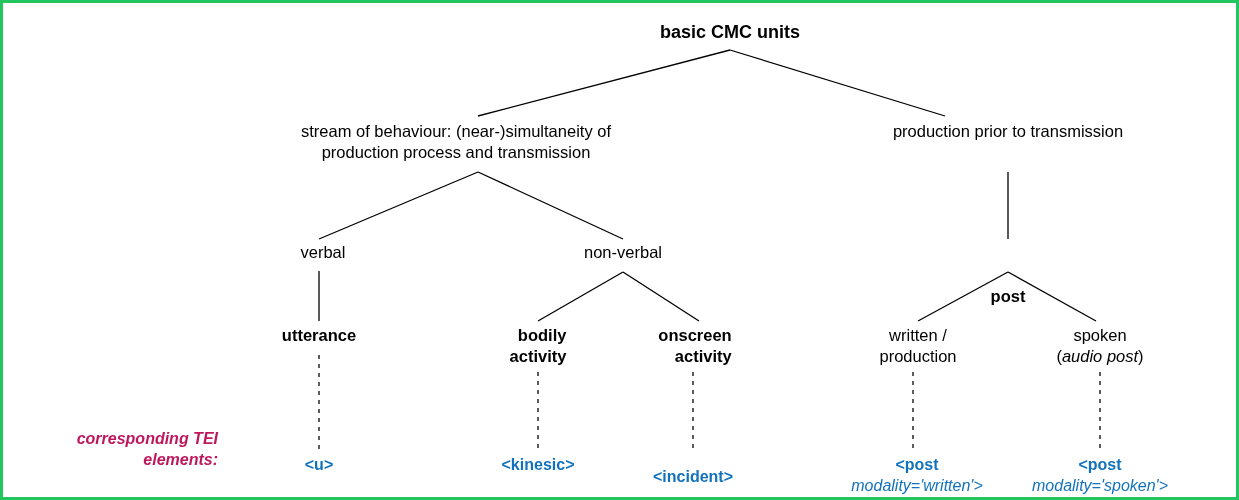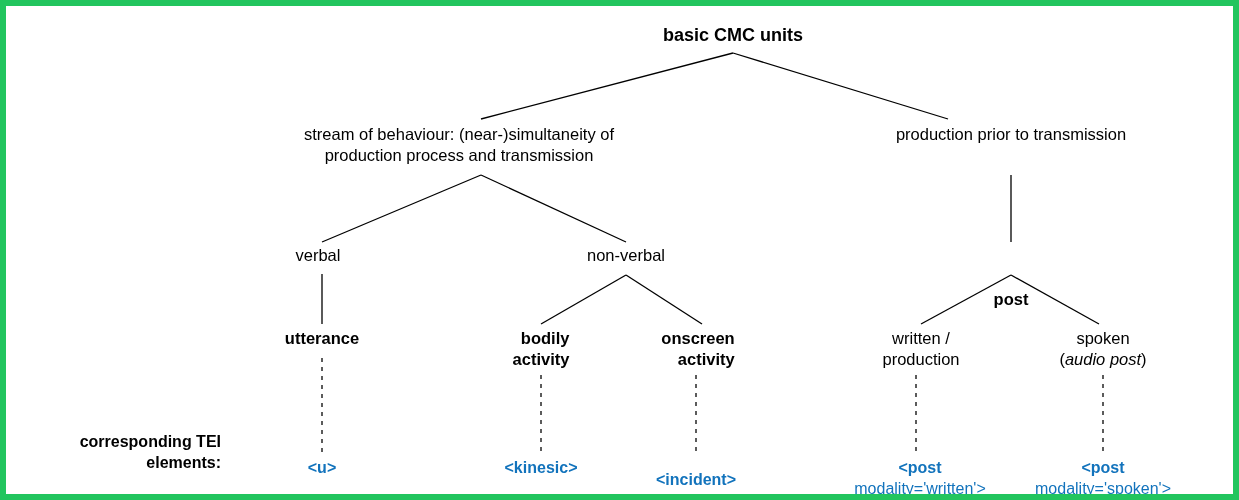--- a/index.html
+++ b/index.html
@@ -8,21 +8,21 @@
     background: #ffffff;
   }
   body {
     font-family: "Liberation Sans", sans-serif;
   }
   #diagram-root {
     position: relative;
     width: 1239px;
     height: 500px;
     background: #ffffff;
-    border: 6px solid #22c55e;
+    border: 3px solid #22c55e;
     box-sizing: border-box;
     overflow: hidden;
   }
   #edges-layer {
     position: absolute;
     left: 0;
     top: 0;
     width: 1239px;
     height: 500px;
   }
@@ -44,29 +44,31 @@
     position: absolute;
     color: #1273bc;
     font-size: 16px;
     font-weight: bold;
     text-align: center;
     line-height: 1.3;
     white-space: nowrap;
   }
   .tei .attr {
     font-weight: normal;
+    font-style: italic;
   }
   #tei-legend {
     position: absolute;
-    color: #000000;
+    color: #be185d;
     font-size: 16px;
     font-weight: bold;
     text-align: right;
     line-height: 1.3;
     white-space: nowrap;
+    font-style: italic;
   }
   .ital { font-style: italic; }
 </style>
 </head>
 <body>
 
 <div id="diagram-root">
 
   <svg id="edges-layer" viewBox="0 0 1239 500" xmlns="http://www.w3.org/2000/svg">
 
@@ -99,21 +101,21 @@
 
   <div class="node lvl1" style="left:453px; top:118px; transform:translateX(-50%);text-align:center;">
     <div>stream of behaviour: (near-)simultaneity of</div>
     <div>production process and transmission</div>
   </div>
 
   <div class="node lvl1" style="left:1005px; top:118px; transform:translateX(-50%);">
     <div>production prior to transmission</div>
   </div>
 
-  <div class="node lvl2" style="left:312px; top:239px; transform:translateX(-50%);">
+  <div class="node lvl2" style="left:320px; top:239px; transform:translateX(-50%);">
     <span>verbal</span>
   </div>
 
   <div class="node lvl2" style="left:620px; top:239px; transform:translateX(-50%);">
     <span>non-verbal</span>
   </div>
 
   <div class="node lvl2 bold" style="left:1005px; top:239px; transform:translateX(-50%);">
     <span>post</span>
   </div>

